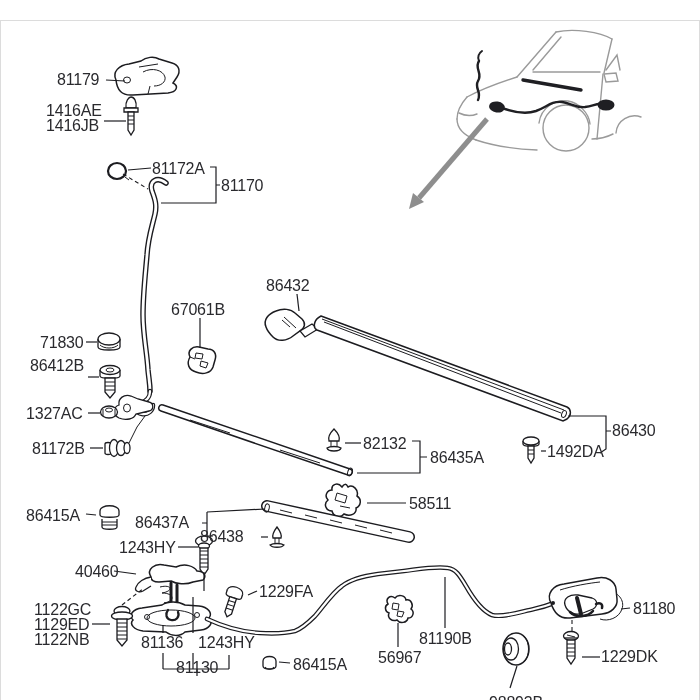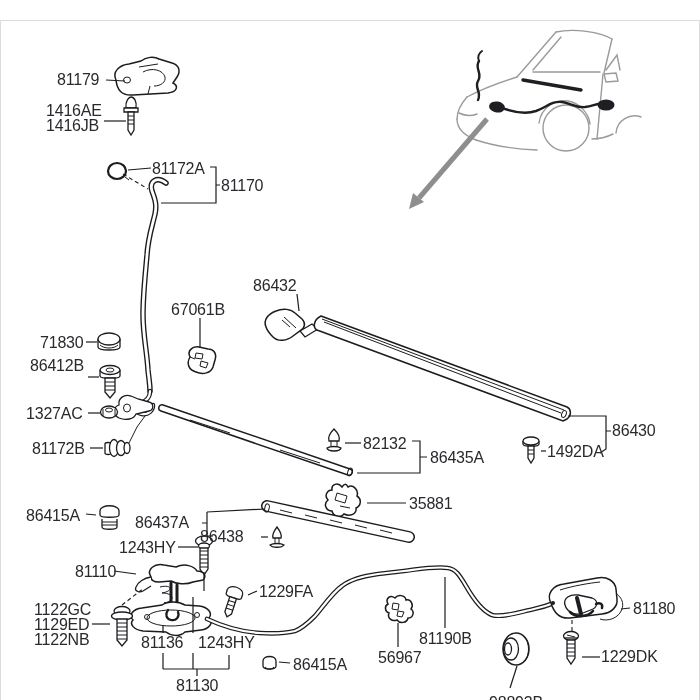--- a/index.html
+++ b/index.html
@@ -299,42 +299,42 @@
     <path class="lnd" d="M572,600 L572,612"></path>
     <path class="ln" d="M517,646 L510,668"></path>
   </g>
 </svg>
 
 <div class="lbl" style="left:57px;top:51px">81179</div>
 <div class="lbl" style="left:46px;top:82px">1416AE</div>
 <div class="lbl" style="left:46px;top:97px">1416JB</div>
 <div class="lbl" style="left:152px;top:140px">81172A</div>
 <div class="lbl" style="left:221px;top:157px">81170</div>
-<div class="lbl" style="left:253px;top:257px">86432</div>
+<div class="lbl" style="left:266px;top:257px">86432</div>
 <div class="lbl" style="left:171px;top:281px">67061B</div>
 <div class="lbl" style="left:40px;top:314px">71830</div>
 <div class="lbl" style="left:30px;top:337px">86412B</div>
 <div class="lbl" style="left:26px;top:385px">1327AC</div>
 <div class="lbl" style="left:32px;top:420px">81172B</div>
 <div class="lbl" style="left:363px;top:415px">82132</div>
 <div class="lbl" style="left:430px;top:429px">86435A</div>
 <div class="lbl" style="left:547px;top:423px">1492DA</div>
 <div class="lbl" style="left:612px;top:402px">86430</div>
-<div class="lbl" style="left:409px;top:475px">35881</div>
+<div class="lbl" style="left:409px;top:475px">58511</div>
 <div class="lbl" style="left:26px;top:487px">86415A</div>
 <div class="lbl" style="left:135px;top:494px">86437A</div>
 <div class="lbl" style="left:200px;top:508px">86438</div>
 <div class="lbl" style="left:119px;top:519px">1243HY</div>
-<div class="lbl" style="left:75px;top:543px">81110</div>
+<div class="lbl" style="left:75px;top:543px">40460</div>
 <div class="lbl" style="left:34px;top:581px">1122GC</div>
 <div class="lbl" style="left:34px;top:596px">1129ED</div>
 <div class="lbl" style="left:34px;top:611px">1122NB</div>
 <div class="lbl" style="left:141px;top:614px">81136</div>
 <div class="lbl" style="left:198px;top:614px">1243HY</div>
-<div class="lbl" style="left:176px;top:657px">81130</div>
+<div class="lbl" style="left:176px;top:639px">81130</div>
 <div class="lbl" style="left:259px;top:563px">1229FA</div>
 <div class="lbl" style="left:293px;top:636px">86415A</div>
 <div class="lbl" style="left:378px;top:629px">56967</div>
 <div class="lbl" style="left:419px;top:610px">81190B</div>
 <div class="lbl" style="left:633px;top:580px">81180</div>
 <div class="lbl" style="left:601px;top:628px">1229DK</div>
 <div class="lbl" style="left:489px;top:674px">98893B</div>
 
 </div>
 

